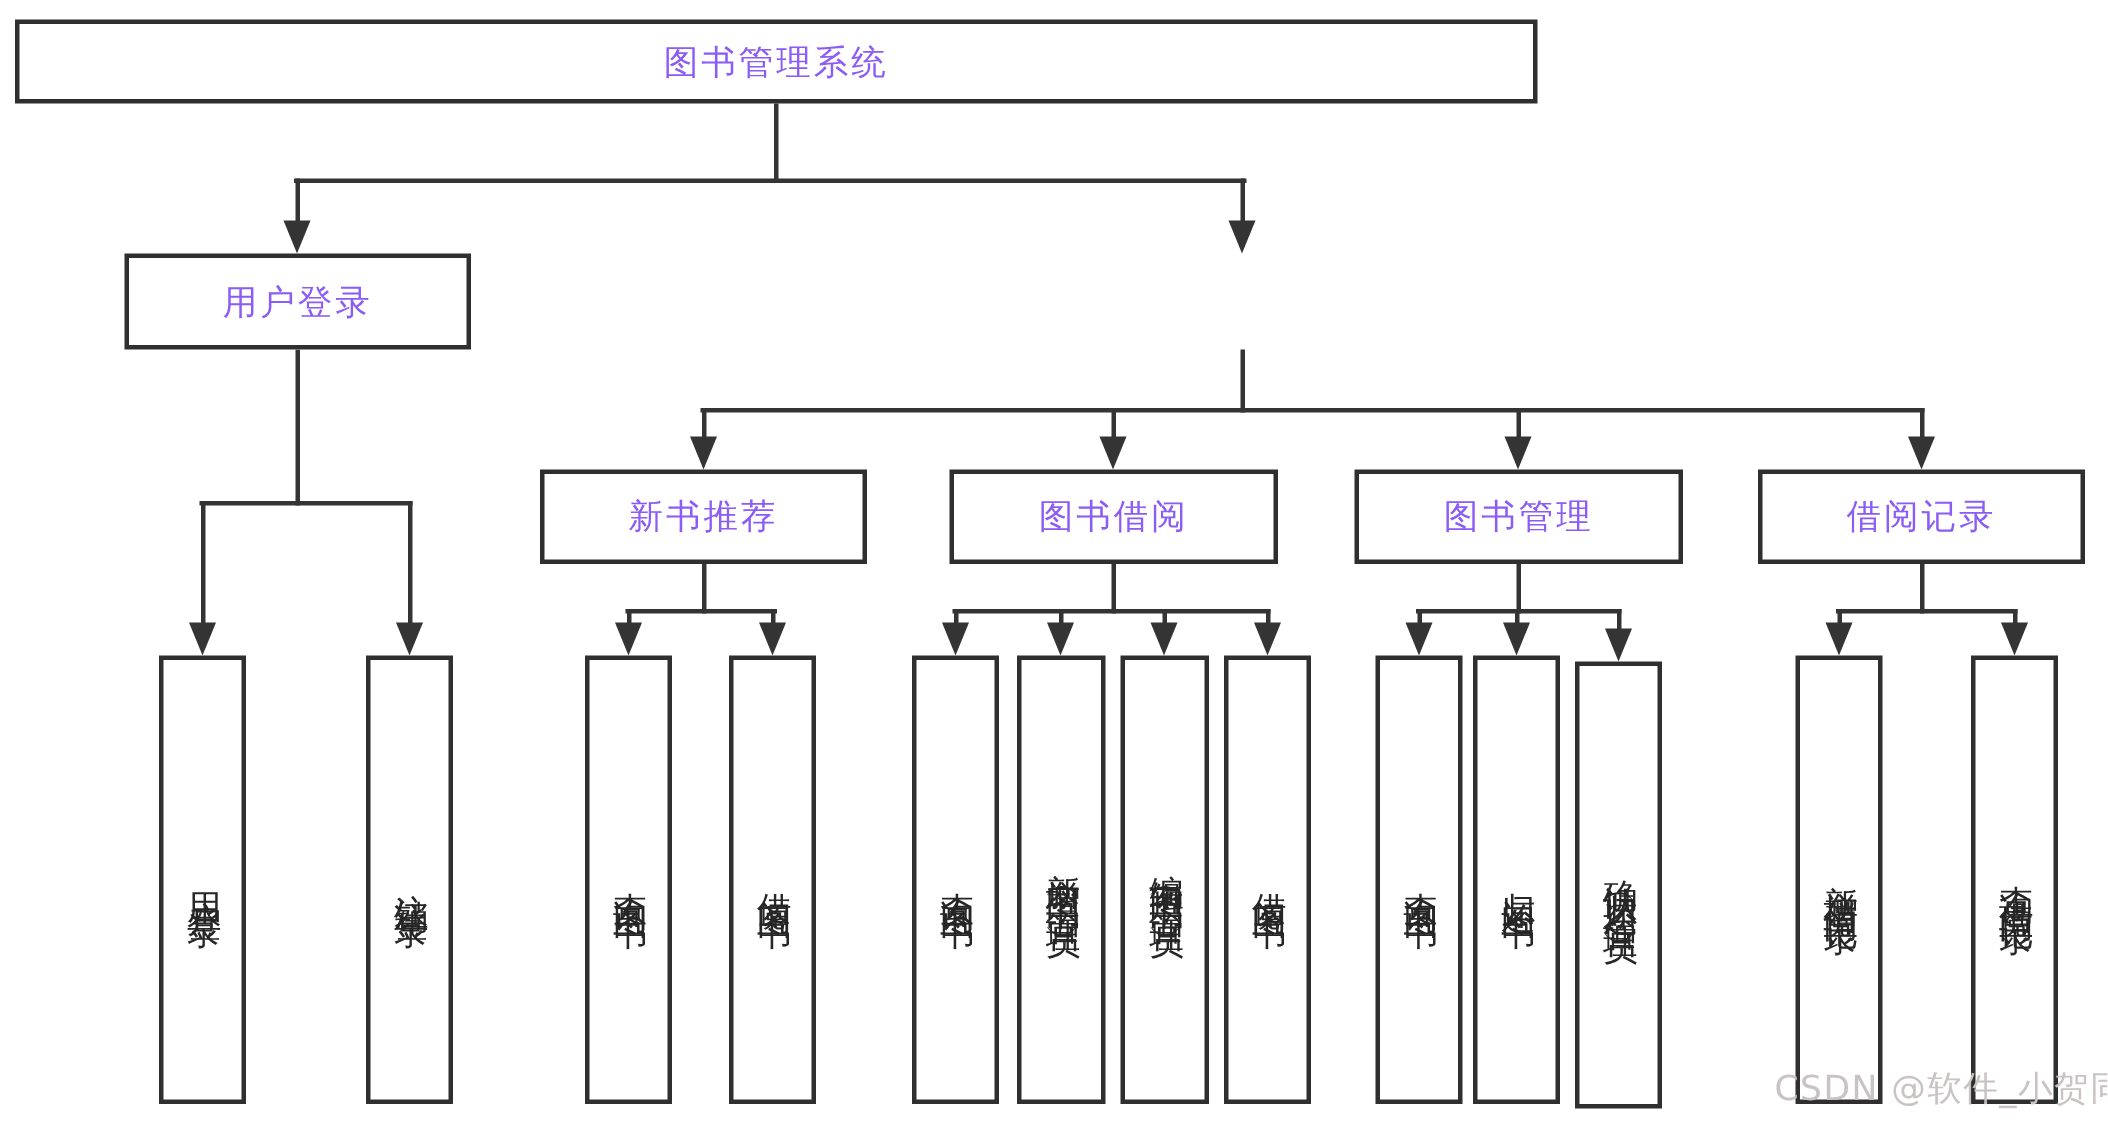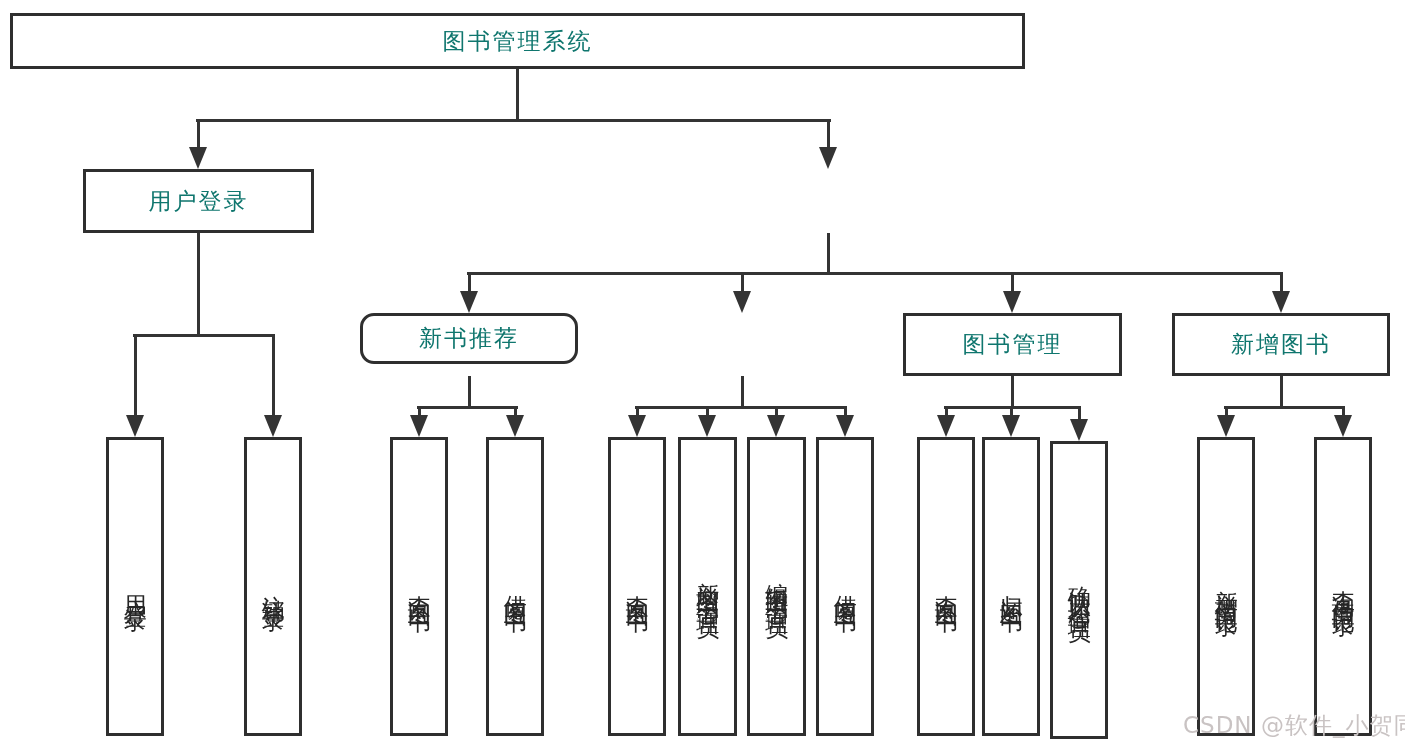--- a/index.html
+++ b/index.html
@@ -3,21 +3,21 @@
 <meta charset="utf-8">
 <style>
   html,body{margin:0;padding:0;background:#ffffff;}
   .canvas{
     position:relative;width:1405px;height:747px;background:#ffffff;
     font-family:"DejaVu Sans","Liberation Sans",sans-serif;overflow:hidden;
   }
   .box{
     position:absolute;box-sizing:border-box;border:3px solid #2f2f2f;background:#ffffff;
     display:flex;align-items:center;justify-content:center;
-    font-size:23px;color:#0f766e;letter-spacing:2px;z-index:2;
+    font-size:23px;color:#8b5cf6;letter-spacing:2px;z-index:2;
   }
   .vbox{
     position:absolute;box-sizing:border-box;border:3px solid #2f2f2f;background:#ffffff;
     display:flex;align-items:center;justify-content:center;z-index:2;
   }
   .vtext{
     writing-mode:vertical-rl;text-orientation:mixed;
     font-size:23px;color:#262626;letter-spacing:5px;line-height:1.1;
   }
   .hline,.vline{position:absolute;background:#343434;z-index:1;}
@@ -70,28 +70,31 @@
     <div class="vline" style="left:468px;top:272px;height:21px;"></div>
     <div class="ahead" style="left:460px;top:291px;"></div>
     <div class="vline" style="left:741px;top:272px;height:21px;"></div>
     <div class="ahead" style="left:733px;top:291px;"></div>
     <div class="vline" style="left:1011px;top:272px;height:21px;"></div>
     <div class="ahead" style="left:1003px;top:291px;"></div>
     <div class="vline" style="left:1280px;top:272px;height:21px;"></div>
     <div class="ahead" style="left:1272px;top:291px;"></div>
   </div>
 
-  <div class="box" style="left:360px;top:313px;width:218px;height:51px;border-radius:14px;">
+  <div class="box" style="left:360px;top:313px;width:218px;height:63px;">
     <span>新书推荐</span>
+  </div>
+  <div class="box" style="left:633px;top:313px;width:219px;height:63px;">
+    <span>图书借阅</span>
   </div>
   <div class="box" style="left:903px;top:313px;width:219px;height:63px;">
     <span>图书管理</span>
   </div>
   <div class="box" style="left:1172px;top:313px;width:218px;height:63px;">
-    <span>新增图书</span>
+    <span>借阅记录</span>
   </div>
 
   <div>
     <div class="vline" style="left:468px;top:376px;height:33px;"></div>
     <div class="hline" style="left:417px;top:406px;width:101px;"></div>
     <div class="vline" style="left:418px;top:406px;height:11px;"></div>
     <div class="ahead" style="left:410px;top:415px;"></div>
     <div class="vline" style="left:514px;top:406px;height:11px;"></div>
     <div class="ahead" style="left:506px;top:415px;"></div>
   </div>

